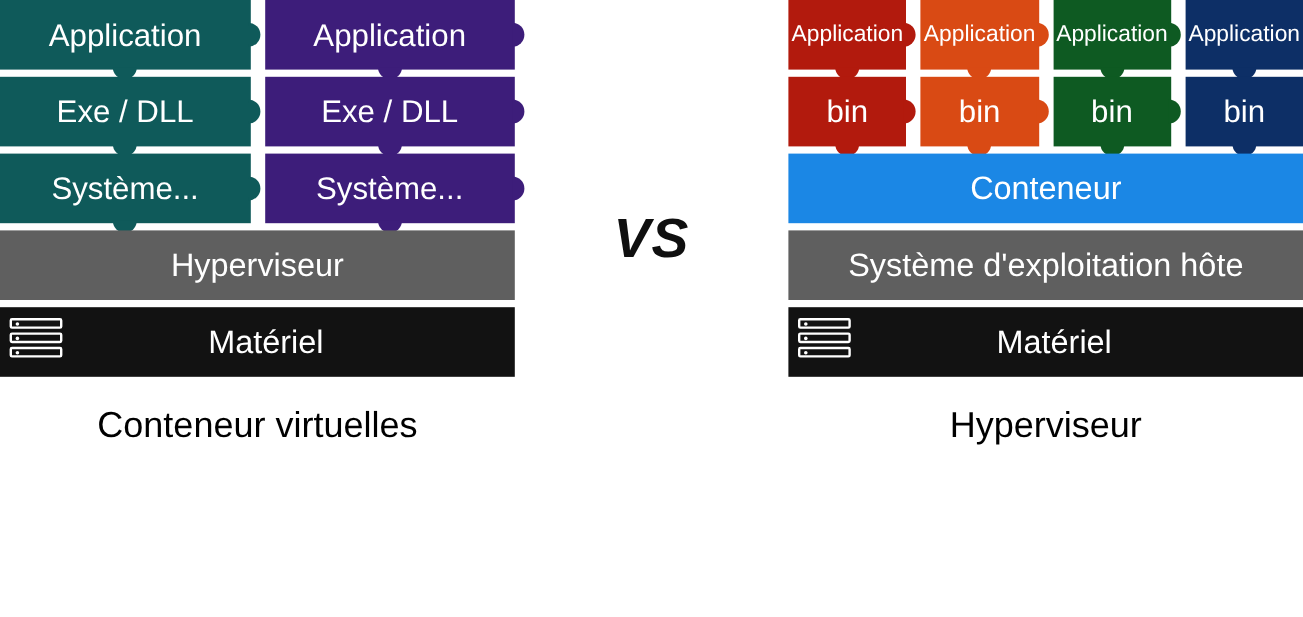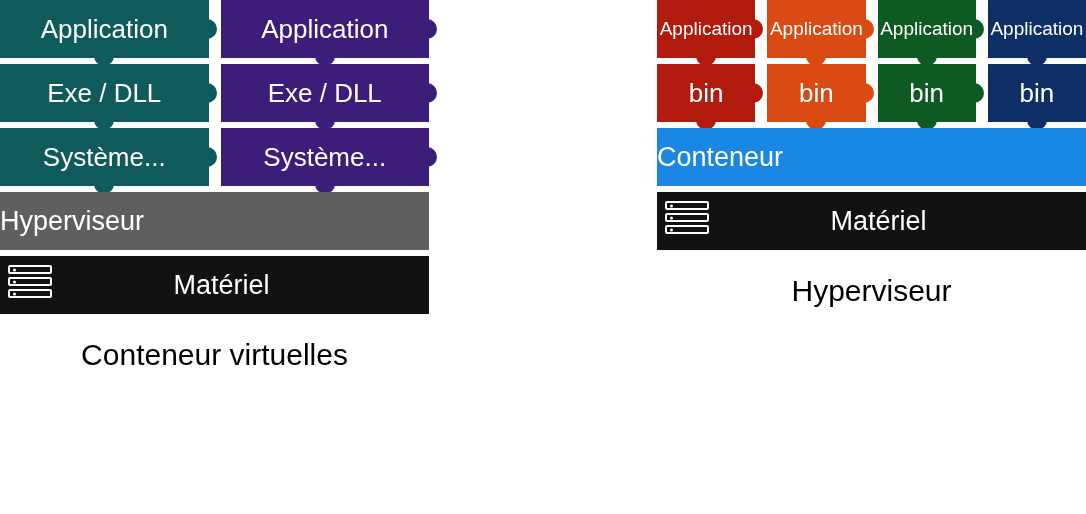--- a/index.html
+++ b/index.html
@@ -51,20 +51,21 @@
     justify-content: center;
     color: #fff;
     font-size: 26px;
     position: relative;
   }
   .puzzle.small { font-size: 19px; }
   .row-bar {
     height: 58px;
     display: flex;
     align-items: center;
+    justify-content: center;
     color: #fff;
     font-size: 27px;
     margin-bottom: 6px;
     position: relative;
   }
   .row-bar.gray { background: #5f5f5f; }
   .row-bar.dark { background: #121212; justify-content: flex-start; padding-left: 8px; }
   .row-bar.blue { background: #1b87e5; }
   .caption {
     height: 70px;
@@ -161,20 +162,21 @@
           <div class="bar"></div>
           <div class="bar"></div>
       </div>
       <span class="hw-label">Matériel</span>
     </div>
     <div class="caption">
         <span>Conteneur virtuelles</span>
       </div>
   </div>
 
+  <div class="vs-badge"><span>VS</span></div>
 
   <div class="side right">
     <div class="stack-row">
       <div class="puzzle small red bump-bottom bump-right">
           <span>Application</span>
         </div>
       <div class="puzzle small orange bump-bottom bump-right">
           <span>Application</span>
         </div>
       <div class="puzzle small green bump-bottom bump-right">
@@ -193,20 +195,23 @@
         </div>
       <div class="puzzle green bump-bottom bump-right">
           <span>bin</span>
         </div>
       <div class="puzzle navy bump-bottom">
           <span>bin</span>
         </div>
     </div>
     <div class="row-bar blue" style="margin-bottom:6px">
         <span>Conteneur</span>
+      </div>
+    <div class="row-bar gray">
+        <span>Système d'exploitation hôte</span>
       </div>
     <div class="row-bar dark">
       <div class="server-icon">
         <div class="bar"></div>
           <div class="bar"></div>
           <div class="bar"></div>
       </div>
       <span class="hw-label">Matériel</span>
     </div>
     <div class="caption">

